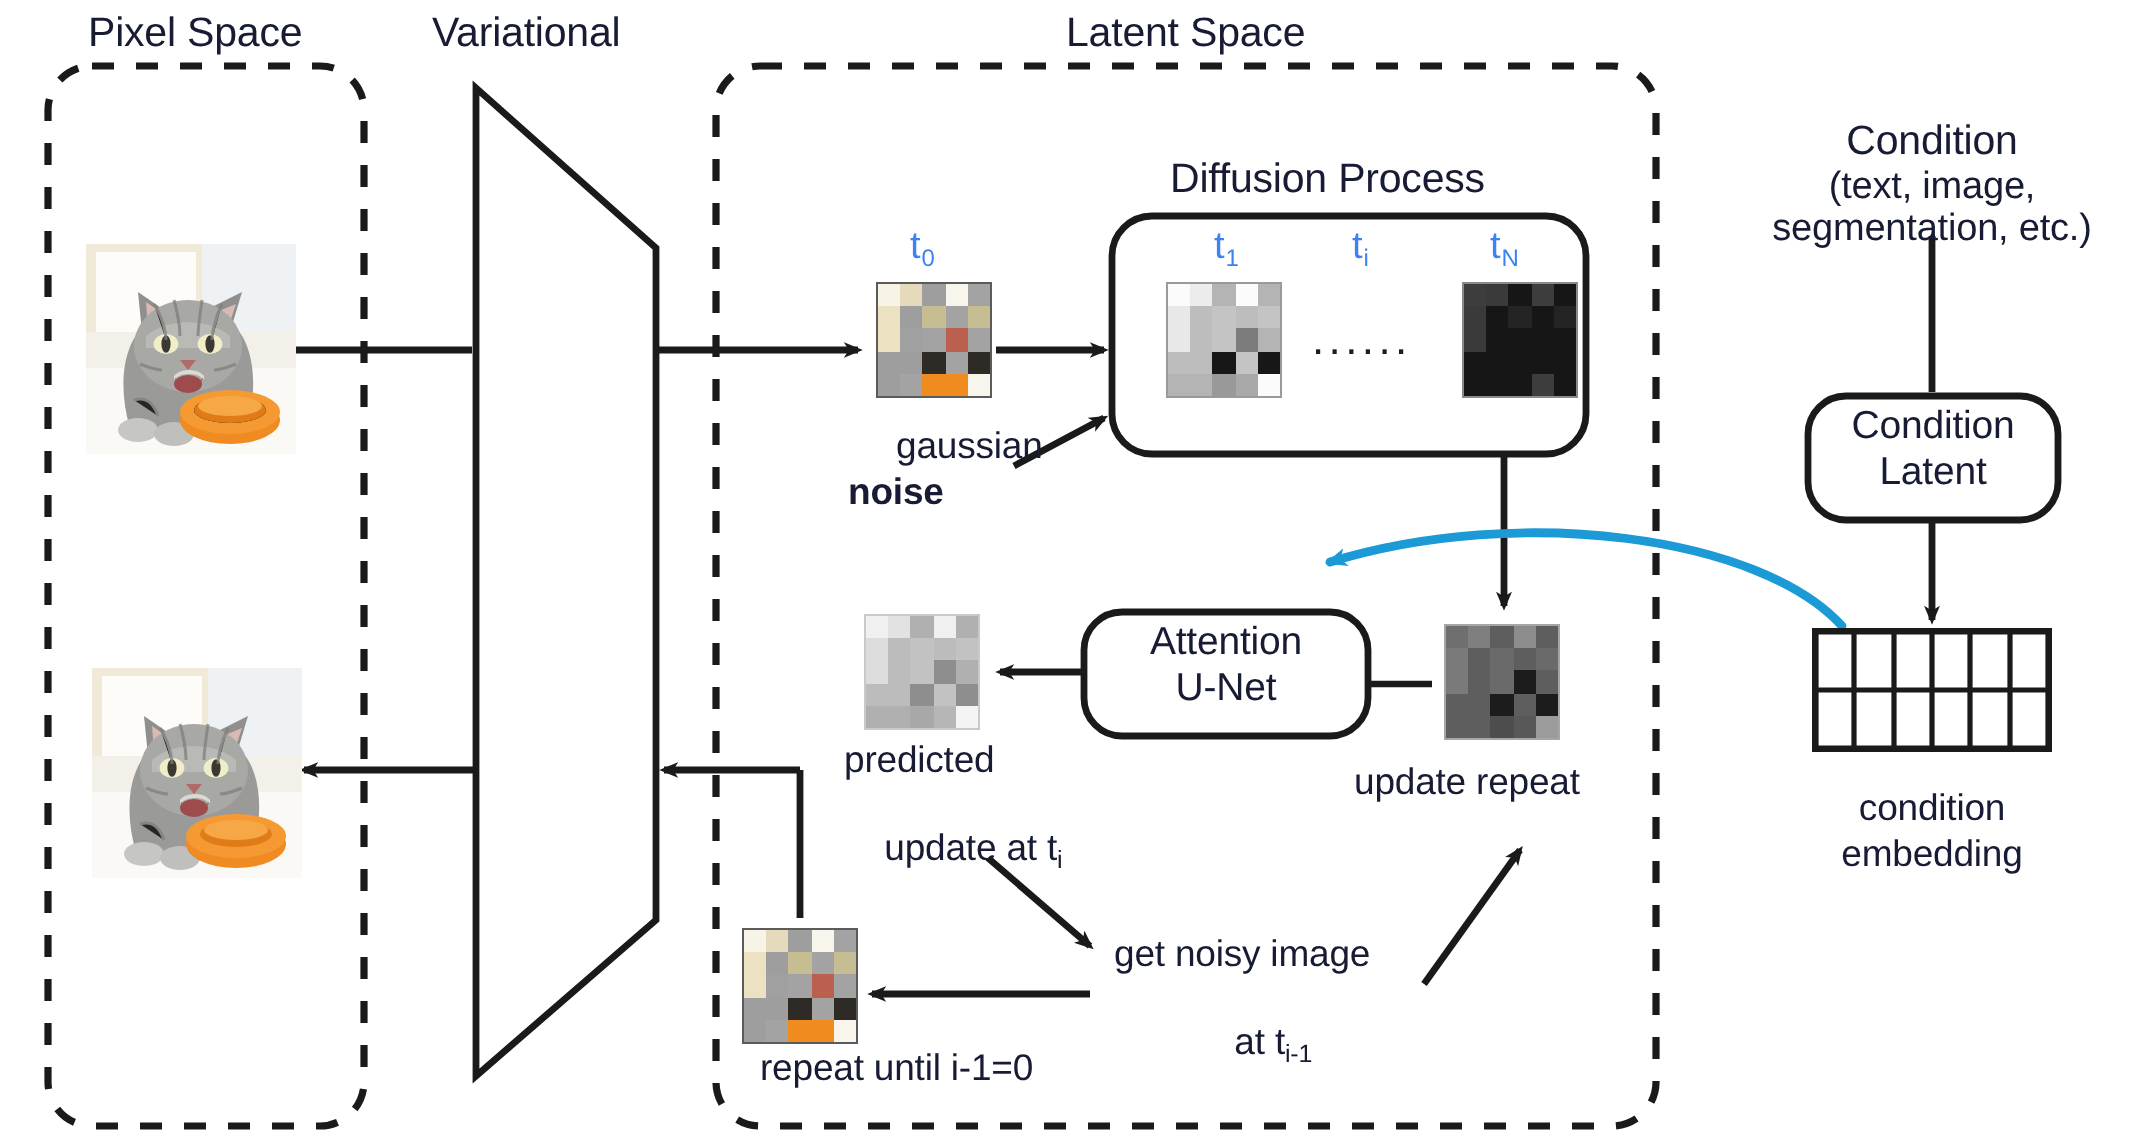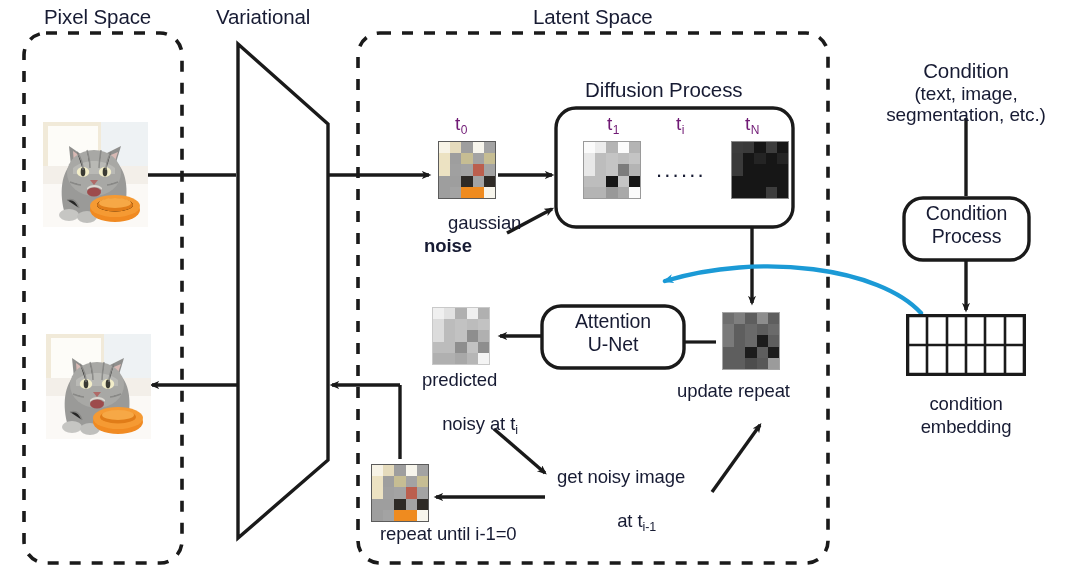--- a/index.html
+++ b/index.html
@@ -29,21 +29,21 @@
     letter-spacing:-0.1px;
   }
   .t-hdr{ font-size:20.5px; }
   .t-sub{ font-size:19px; }
   .t-small{ font-size:18.5px; }
   .t-box{ font-size:19.5px; text-align:center; }
   .center{ text-align:center; }
   .tick{
     position:absolute;
     font-size:19px;
-    color:#701a75;
+    color:#3b82f6;
   }
   .tick sub{
     font-size:12px;
     vertical-align:baseline;
     position:relative;
     top:4px;
     left:0.5px;
   }
   .sub-ital{
     font-size:12.5px;
@@ -153,38 +153,38 @@
   <div class="dots" style="left:656px; top:157px;">......</div>
 
   <div class="lbl t-small" style="left:424px; top:213px;margin-left:24px;">gaussian</div>
   <div class="lbl t-small" style="left:424px; top:236px;font-weight:bold;">noise</div>
 
   <div class="lbl t-box" style="left:542px; top:311px; width:142px;">Attention</div>
   <div class="lbl t-box" style="left:542px; top:334px; width:142px;">U-Net</div>
 
   <div class="lbl t-small" style="left:422px; top:370px;">predicted</div>
   <div class="lbl t-small" style="left:422px; top:393px;">
-    <span>noisy at t</span><span class="sub-ital">i</span>
+    <span>update at t</span><span class="sub-ital">i</span>
   </div>
 
   <div class="lbl t-small" style="left:677px; top:381px;">update repeat</div>
 
   <div class="lbl t-small" style="left:557px; top:467px;">get noisy image</div>
   <div class="lbl t-small" style="left:597px; top:490px;">
     <span>at t</span><span class="sub-ital">i-1</span>
   </div>
 
   <div class="lbl t-small" style="left:380px; top:524px;">repeat until i-1=0</div>
 
   <div class="lbl t-hdr center" style="left:886px; top:60px; width:160px;">Condition</div>
   <div class="lbl t-sub center" style="left:886px; top:83px; width:160px;">(text, image,</div>
   <div class="lbl t-sub center" style="left:866px; top:104px; width:200px;">segmentation, etc.)</div>
 
   <div class="lbl t-box" style="left:904px; top:203px; width:125px;">Condition</div>
-  <div class="lbl t-box" style="left:904px; top:226px; width:125px;">Process</div>
+  <div class="lbl t-box" style="left:904px; top:226px; width:125px;">Latent</div>
 
   <div class="lbl t-small center" style="left:896px; top:394px; width:140px;">condition</div>
   <div class="lbl t-small center" style="left:886px; top:417px; width:160px;">embedding</div>
 
   <div class="grid" style="left: 438px; top: 141px; width: 58px; height: 58px; border: 1.6px solid rgb(91, 91, 91); grid-template-columns: repeat(5, 1fr); grid-template-rows: repeat(5, 1fr);">
       <i style="background: rgb(247, 243, 230);"></i>
       <i style="background: rgb(229, 219, 188);"></i>
       <i style="background: rgb(158, 158, 158);"></i>
       <i style="background: rgb(247, 245, 236);"></i>
       <i style="background: rgb(163, 163, 163);"></i>

